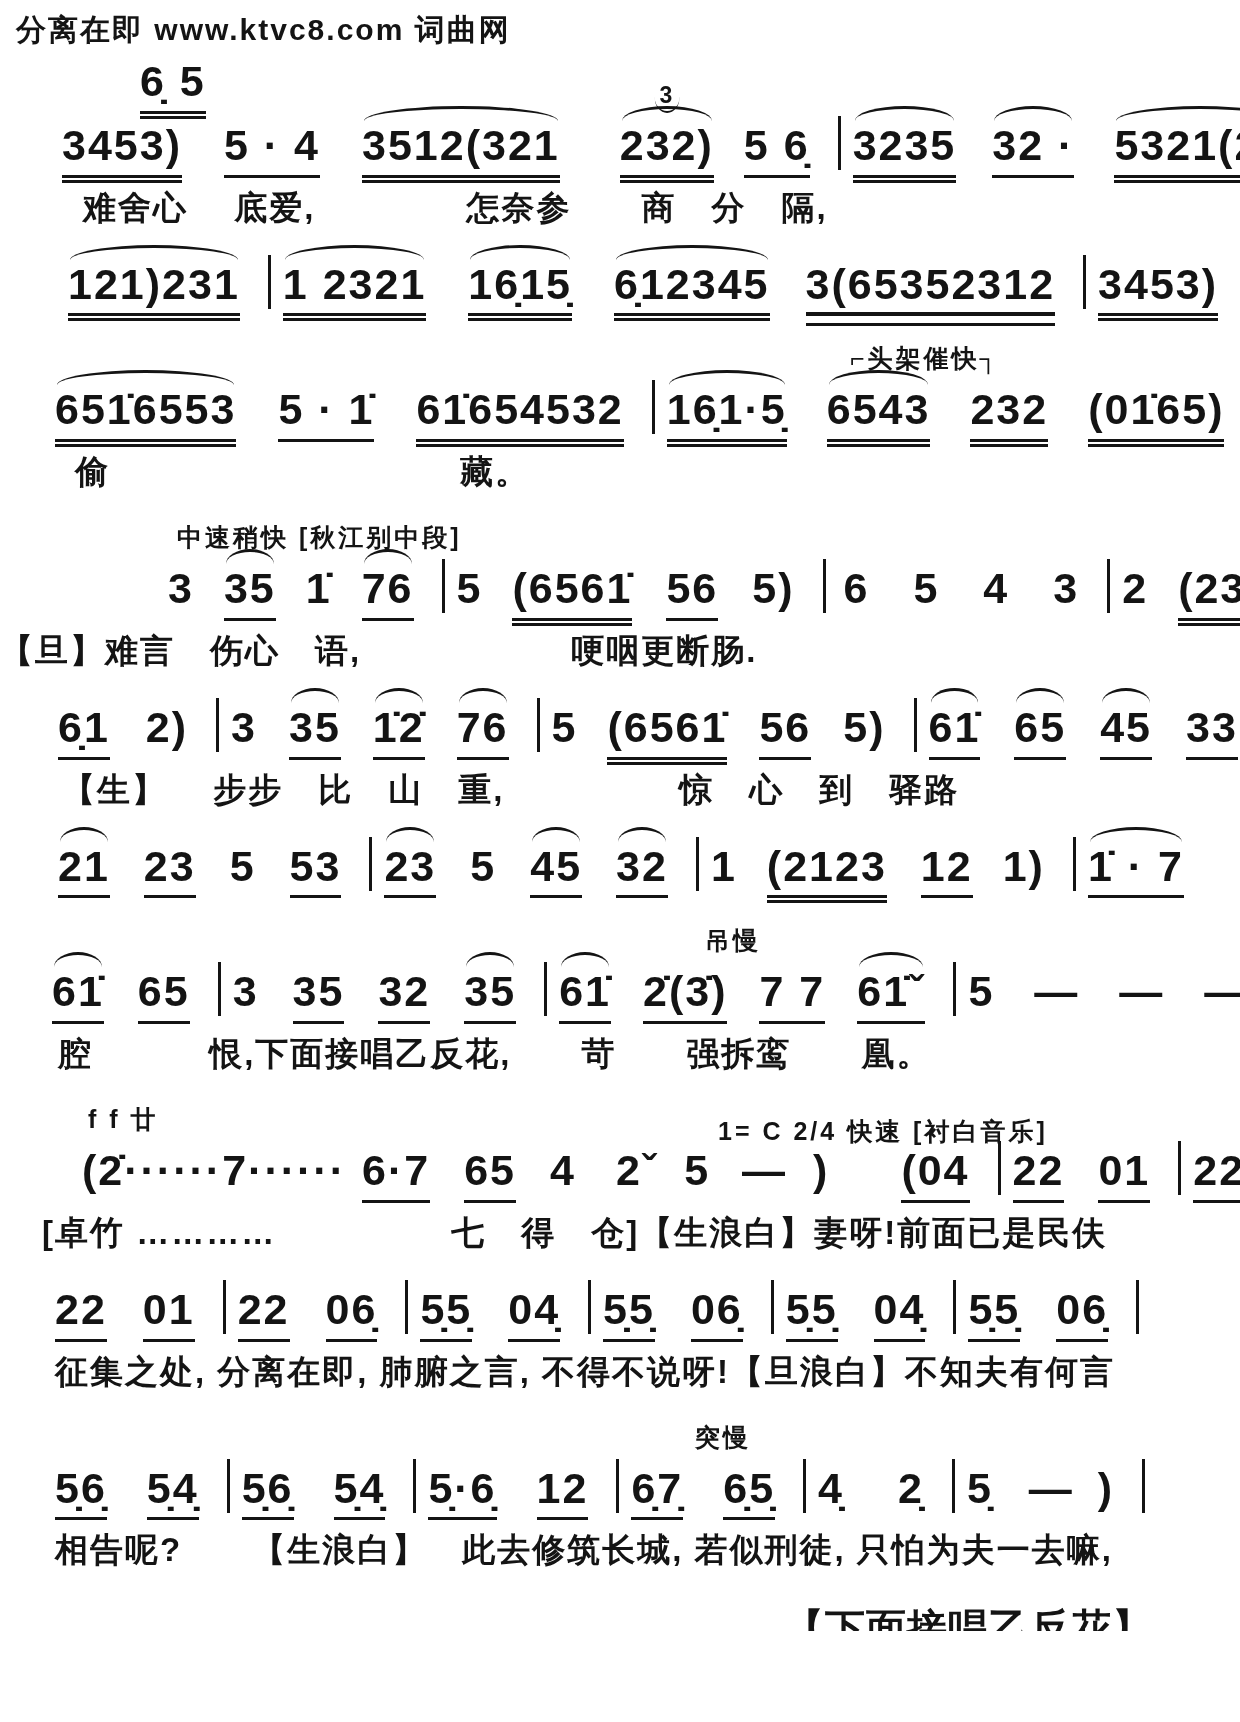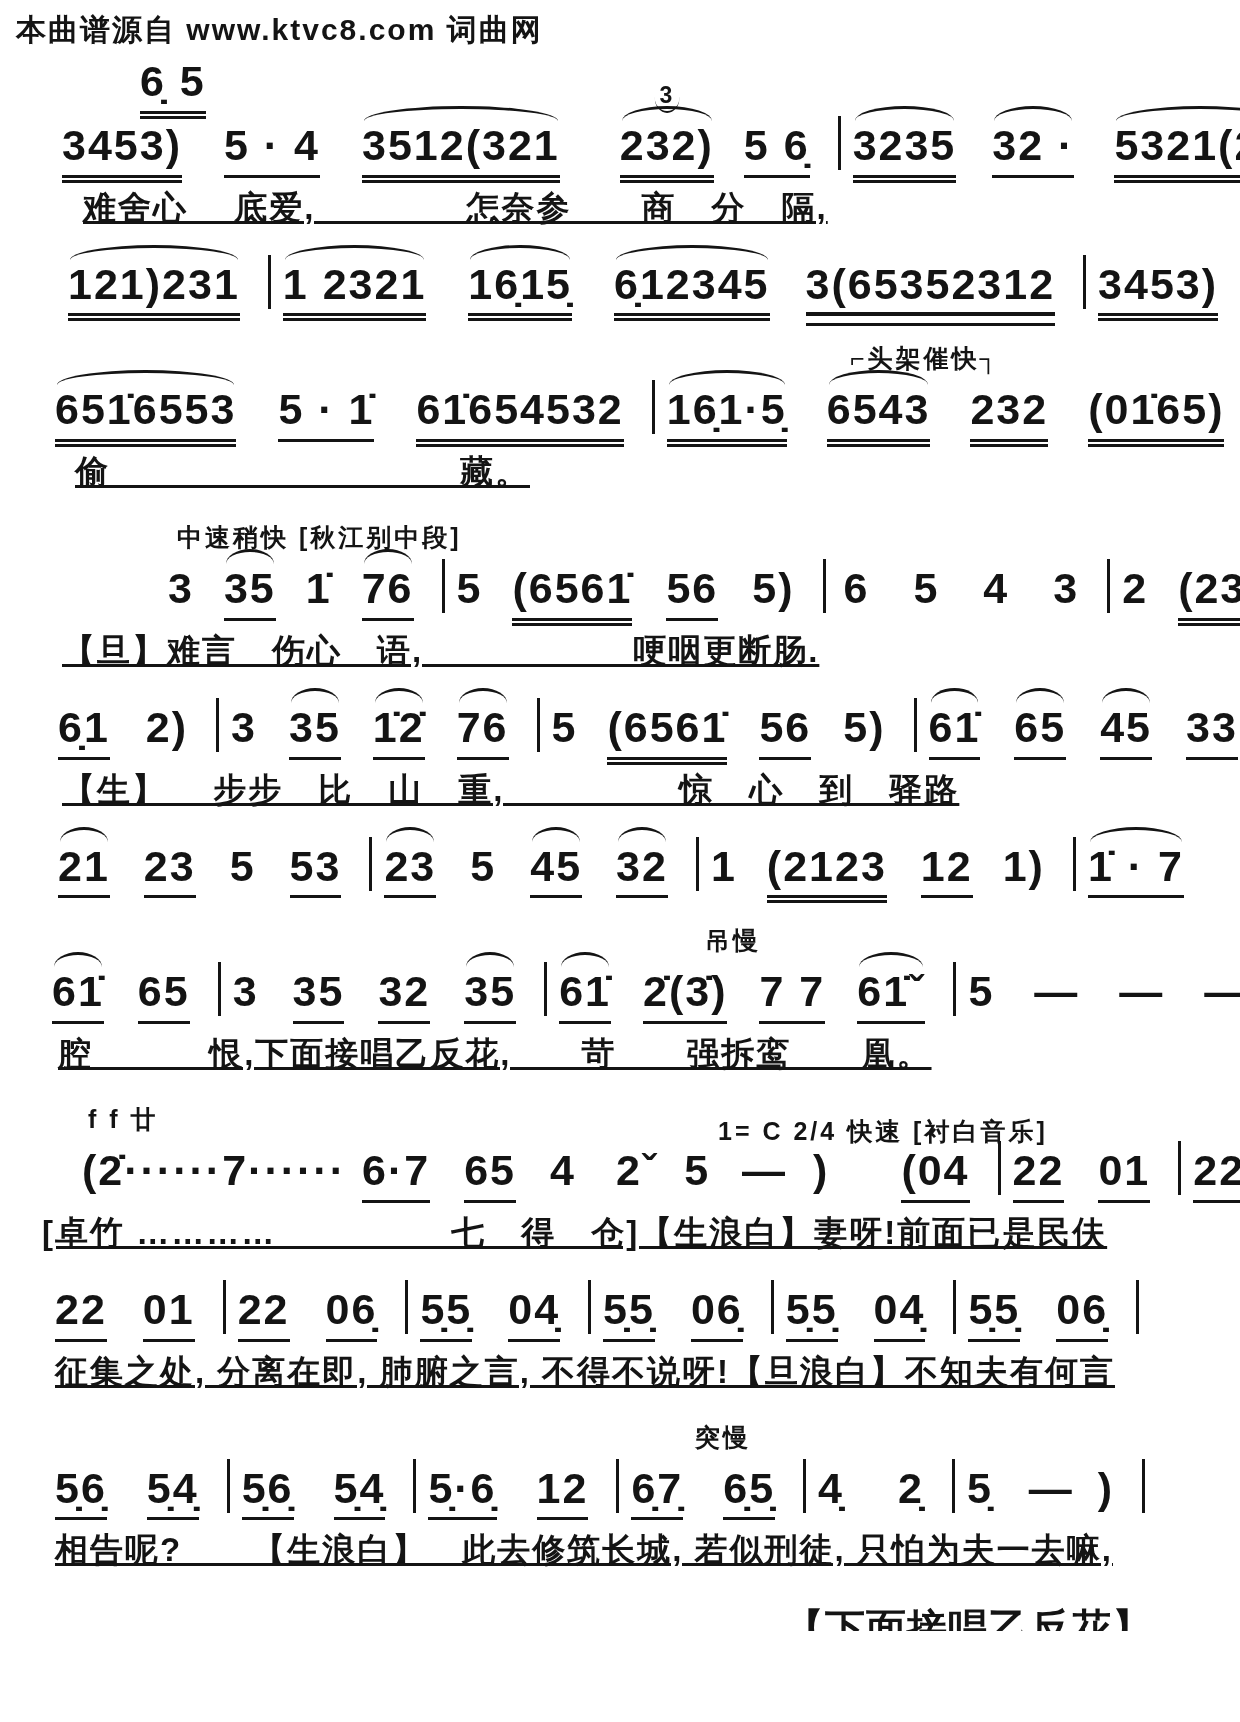--- a/index.html
+++ b/index.html
@@ -1,60 +1,60 @@
 <!DOCTYPE html>
 <html><head>
 <meta charset="utf-8">
 <style>
   html,body{margin:0;padding:0;background:#fff;}
   body{width:1240px;font-family:"Liberation Sans","DejaVu Sans",sans-serif;color:#141414;}
   .page{position:relative;width:1240px;min-height:1722px;background:#fff;overflow:hidden;}
   .header{margin:10px 0 4px 16px;font-size:30px;font-weight:bold;letter-spacing:2px;}
-  .score{margin-top:2px;text-decoration:underline;}
+  .score{margin-top:2px;}
   .system{position:relative;margin-bottom:24px;}
   .system.padded{padding-top:40px;}
   .annotation{position:absolute;top:2px;font-size:25px;font-weight:600;letter-spacing:3px;white-space:nowrap;}
   .notes{white-space:nowrap;font-size:43px;font-weight:700;line-height:1.25;}
   .tok{position:relative;display:inline-block;margin-right:16px;letter-spacing:2px;vertical-align:baseline;}
   .tok .t{display:inline-block;padding-bottom:2px;position:relative;}
   .u1 .t,.u2 .t,.u3 .t{border-bottom:3px solid #141414;}
   .u2 .t::after{content:"";position:absolute;left:0;right:0;bottom:-8px;border-top:3px solid #141414;}
   .u3 .t::after{content:"";position:absolute;left:0;right:0;bottom:-13px;height:8px;border-top:3px solid #141414;border-bottom:3px solid #141414;}
   .arced::before{content:"";position:absolute;top:-13px;left:2px;right:2px;height:12px;border-top:3px solid #141414;border-radius:50% 50% 0 0 / 100% 100% 0 0;}
   .sup{position:absolute;top:-38px;left:50%;transform:translateX(-50%);font-size:23px;font-weight:700;border-bottom:2px solid #141414;border-radius:0 0 50% 50%;padding:0 5px 1px;}
   .bar{display:inline-block;width:3px;height:54px;background:#141414;margin:0 12px;vertical-align:-10px;}
   .lyrics{margin-top:8px;font-size:33px;font-weight:600;letter-spacing:2px;white-space:nowrap;}
   .footer{position:relative;height:130px;margin-top:6px;}
   .clipped{position:absolute;left:784px;top:4px;width:390px;height:30px;overflow:hidden;font-size:40px;font-weight:800;letter-spacing:1px;}
 </style>
 </head>
 <body>
 
 <div class="page">
-  <div class="header">本曲谱源自 www.ktvc8.com 词曲网</div>
+  <div class="header">分离在即 www.ktvc8.com 词曲网</div>
   <div class="score">
       <div class="system" style="margin-bottom: 2px;">
         <div class="notes" style="margin-left: 140px;"><span class="tok u2"><span class="t">6̣ 5</span></span></div>
       </div>
       <div class="system">
         <div class="notes" style="margin-left: 62px;"><span class="tok u2"><span class="t">3453)</span></span><span class="tok u1" style="margin-left: 26px;"><span class="t">5 · 4</span></span><span class="tok arced u2" style="margin-left: 26px;"><span class="t">3512(321</span></span><span class="tok arced u2" style="margin-left: 44px;"><span class="t">232)</span><span class="sup">3</span></span><span class="tok u1" style="margin-left: 14px;"><span class="t">5 6̣</span></span><span class="bar"></span><span class="tok arced u2"><span class="t">3235</span></span><span class="tok arced u1" style="margin-left: 20px;"><span class="t">32 ·</span></span><span class="tok arced u2" style="margin-left: 24px;"><span class="t">5321(23</span></span></div>
         <div class="lyrics" style="margin-left: 83px;">难舍心　 底爱,　　　　 怎奈参　　商　分　隔,</div>
       </div>
       <div class="system">
         <div class="notes" style="margin-left: 68px;"><span class="tok arced u2"><span class="t">121)231</span></span><span class="bar"></span><span class="tok arced u2"><span class="t">1 2321</span></span><span class="tok arced u2" style="margin-left: 26px;"><span class="t">16̣15̣</span></span><span class="tok arced u2" style="margin-left: 26px;"><span class="t">6̣12345</span></span><span class="tok u3" style="margin-left: 20px;"><span class="t">3(65352312</span></span><span class="bar"></span><span class="tok u2"><span class="t">3453)</span></span></div>
       </div>
       <div class="system padded">
         <div class="annotation" style="left: 850px;">⌐头架催快┐</div>
         <div class="notes" style="margin-left: 55px;"><span class="tok arced u2"><span class="t">651̇6553</span></span><span class="tok u1" style="margin-left: 26px;"><span class="t">5 · 1̇</span></span><span class="tok u2" style="margin-left: 26px;"><span class="t">61̇654532</span></span><span class="bar"></span><span class="tok arced u2"><span class="t">16̣1·5̣</span></span><span class="tok arced u2" style="margin-left: 24px;"><span class="t">6543</span></span><span class="tok u2" style="margin-left: 24px;"><span class="t">232</span></span><span class="tok u2" style="margin-left: 24px;"><span class="t">(01̇65)</span></span></div>
         <div class="lyrics" style="margin-left: 75px;">偷　　　　　　　　　　藏。</div>
       </div>
       <div class="system padded">
         <div class="annotation" style="left: 177px;">中速稍快 [秋江别中段]</div>
         <div class="notes" style="margin-left: 168px;"><span class="tok"><span class="t">3</span></span><span class="tok arced u1" style="margin-left: 14px;"><span class="t">35</span></span><span class="tok" style="margin-left: 14px;"><span class="t">1̇</span></span><span class="tok arced u1" style="margin-left: 14px;"><span class="t">76</span></span><span class="bar"></span><span class="tok"><span class="t">5</span></span><span class="tok u2" style="margin-left: 14px;"><span class="t">(6561̇</span></span><span class="tok u1" style="margin-left: 18px;"><span class="t">56</span></span><span class="tok" style="margin-left: 18px;"><span class="t">5)</span></span><span class="bar"></span><span class="tok" style="margin-left: 6px;"><span class="t">6</span></span><span class="tok" style="margin-left: 28px;"><span class="t">5</span></span><span class="tok" style="margin-left: 28px;"><span class="t">4</span></span><span class="tok" style="margin-left: 28px;"><span class="t">3</span></span><span class="bar"></span><span class="tok"><span class="t">2</span></span><span class="tok u2" style="margin-left: 14px;"><span class="t">(2321</span></span></div>
-        <div class="lyrics" style="margin-left: 62px;">【旦】难言　伤心　语,　　　　　　哽咽更断肠.</div>
+        <div class="lyrics" style="">【旦】难言　伤心　语,　　　　　　哽咽更断肠.</div>
       </div>
       <div class="system">
         <div class="notes" style="margin-left: 58px;"><span class="tok u1"><span class="t">6̣1</span></span><span class="tok" style="margin-left: 20px;"><span class="t">2)</span></span><span class="bar"></span><span class="tok"><span class="t">3</span></span><span class="tok arced u1" style="margin-left: 16px;"><span class="t">35</span></span><span class="tok arced u1" style="margin-left: 16px;"><span class="t">1̇2̇</span></span><span class="tok arced u1" style="margin-left: 16px;"><span class="t">76</span></span><span class="bar"></span><span class="tok"><span class="t">5</span></span><span class="tok u2" style="margin-left: 14px;"><span class="t">(6561̇</span></span><span class="tok u1" style="margin-left: 16px;"><span class="t">56</span></span><span class="tok" style="margin-left: 16px;"><span class="t">5)</span></span><span class="bar"></span><span class="tok arced u1"><span class="t">61̇</span></span><span class="tok arced u1" style="margin-left: 18px;"><span class="t">65</span></span><span class="tok arced u1" style="margin-left: 18px;"><span class="t">45</span></span><span class="tok u1" style="margin-left: 18px;"><span class="t">33</span></span></div>
         <div class="lyrics" style="margin-left: 62px;">【生】　 步步　比　山　重,　　　　　惊　心　到　驿路</div>
       </div>
       <div class="system">
         <div class="notes" style="margin-left: 58px;"><span class="tok arced u1"><span class="t">21</span></span><span class="tok u1" style="margin-left: 18px;"><span class="t">23</span></span><span class="tok" style="margin-left: 18px;"><span class="t">5</span></span><span class="tok u1" style="margin-left: 18px;"><span class="t">53</span></span><span class="bar"></span><span class="tok arced u1"><span class="t">23</span></span><span class="tok" style="margin-left: 18px;"><span class="t">5</span></span><span class="tok arced u1" style="margin-left: 18px;"><span class="t">45</span></span><span class="tok arced u1" style="margin-left: 18px;"><span class="t">32</span></span><span class="bar"></span><span class="tok"><span class="t">1</span></span><span class="tok u2" style="margin-left: 14px;"><span class="t">(2123</span></span><span class="tok u1" style="margin-left: 18px;"><span class="t">12</span></span><span class="tok" style="margin-left: 14px;"><span class="t">1)</span></span><span class="bar"></span><span class="tok arced u1"><span class="t">1̇ · 7</span></span></div>
       </div>
       <div class="system padded">
         <div class="annotation" style="left: 705px;">吊慢</div>

